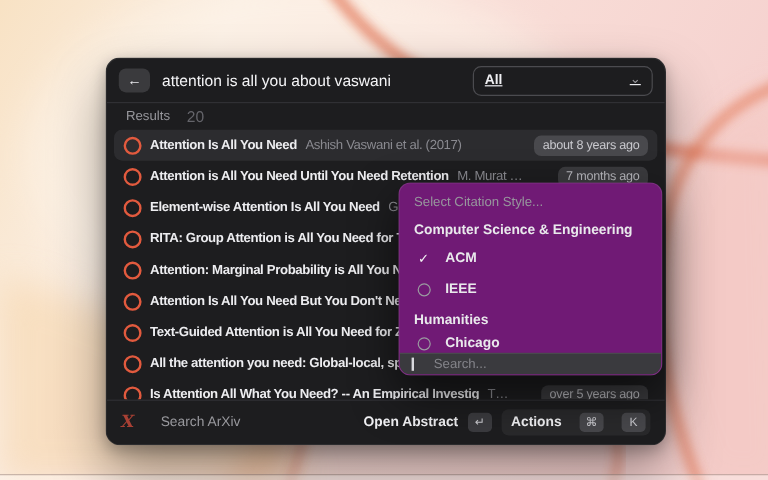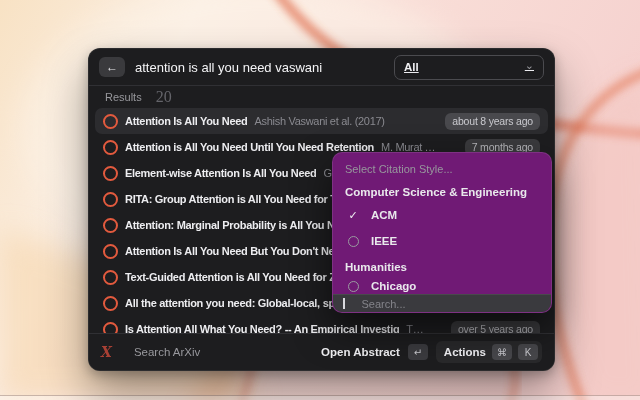--- a/index.html
+++ b/index.html
@@ -24,21 +24,21 @@
   .query{font-size:13px;color:#f4f4f6;white-space:nowrap;}
   .spacer{flex:1;}
   .filter{width:150px;height:25px;border:1px solid #4b4b4f;border-radius:7px;flex-shrink:0;
     display:flex;align-items:center;padding:0 9px;box-sizing:border-box;text-decoration:underline;}
   .filter-value{font-size:11.5px;font-weight:600;color:#f0f0f3;flex:1;}
   .filter-chevron{font-size:11px;color:#98989d;margin-top:-4px;}
   .p-divider{position:absolute;top:36px;left:0;right:0;height:1px;background:#303034;}
   .p-results{position:absolute;top:37px;left:0;right:0;height:22px;display:flex;
     align-items:center;padding:0 16px;gap:14px;}
   .results-label{font-size:11px;color:#98989d;}
-  .results-count{font-size:16px;color:#64646a;font-family:Liberation Serif, serif;}
+  .results-count{font-size:13px;color:#64646a;}
 
   .p-list{position:absolute;top:59px;left:6px;right:6px;bottom:37px;overflow:hidden;}
   .row{height:26px;display:flex;align-items:center;padding:0 8px;gap:7px;
     border-radius:7px;white-space:nowrap;overflow:hidden;}
   .row.selected{background:#2c2c2f;}
   .ring{width:11px;height:11px;border:2px solid #e25a3e;border-radius:50%;flex-shrink:0;}
   .title{font-size:11px;font-weight:600;letter-spacing:-0.3px;color:#ededf0;flex-shrink:0;}
   .subtitle{font-size:11px;letter-spacing:-0.3px;color:#8a8a90;overflow:hidden;
     text-overflow:ellipsis;min-width:0;}
   .flex1{flex:1;min-width:10px;}
@@ -46,21 +46,21 @@
     padding:2.5px 7px;letter-spacing:-0.2px;}
   .row.selected .badge{background:#49494d;color:#c9c9ce;}
 
   .p-footer{position:absolute;bottom:0;left:0;right:0;height:37px;border-top:1px solid #303034;
     display:flex;align-items:center;padding:0 12px;gap:8px;box-sizing:border-box;background:#1d1d1f;}
   .logo-x{font-family:"DejaVu Serif",serif;font-style:italic;font-weight:700;font-size:14px;color:#a84034;}
   .footer-app{font-size:11.5px;color:#98989d;margin-left:14px;}
   .footer-action-label{font-size:11.5px;font-weight:600;color:#f0f0f3;}
   .key{min-width:10px;height:16px;padding:0 5px;background:#3b3b3f;border-radius:4px;
     color:#c8c8cd;font-size:10px;display:flex;align-items:center;justify-content:center;}
-  .actions-group{display:flex;align-items:center;gap:6px;background:rgba(255,255,255,0.055);
+  .actions-group{display:flex;align-items:center;gap:15px;background:rgba(255,255,255,0.055);
     border-radius:6px;padding:3px 4px 3px 8px;}
   .actions-group .key{background:#47474b;}
 
   
   .dropdown{position:absolute;left:332px;top:152px;width:220px;height:161px;
     background:#701a75;border:1px solid rgba(255,255,255,0.1);border-radius:10px;
     box-shadow:0 16px 36px rgba(0,0,0,0.55);box-sizing:border-box;overflow:hidden;z-index:5;}
   .dd-body{padding:8px 12px 0;}
   .dd-title{font-size:11px;color:#97979d;height:16px;line-height:16px;}
   .dd-header{font-size:11.5px;font-weight:700;color:#e9e9ec;margin-top:7px;height:16px;line-height:16px;}
@@ -106,21 +106,21 @@
   <path d="M505,420 C515,395 518,378 512,360" stroke="#d95c36" stroke-width="3.5" fill="none" opacity="0.8" filter="url(#soft)"></path>
 </svg>
 <div class="bottom-edge"></div>
 
 <div class="panel">
 
   <div class="p-header">
     <div class="back-btn">
       <span>←</span>
     </div>
-    <div class="query">attention is all you need vaswani</div>
+    <div class="query">attention is all you about vaswani</div>
     <div class="spacer"></div>
     <div class="filter">
       <span class="filter-value">All</span>
       <span class="filter-chevron">⌄</span>
     </div>
   </div>
   <div class="p-divider"></div>
 
   <div class="p-results">
     <span class="results-label">Results</span>

